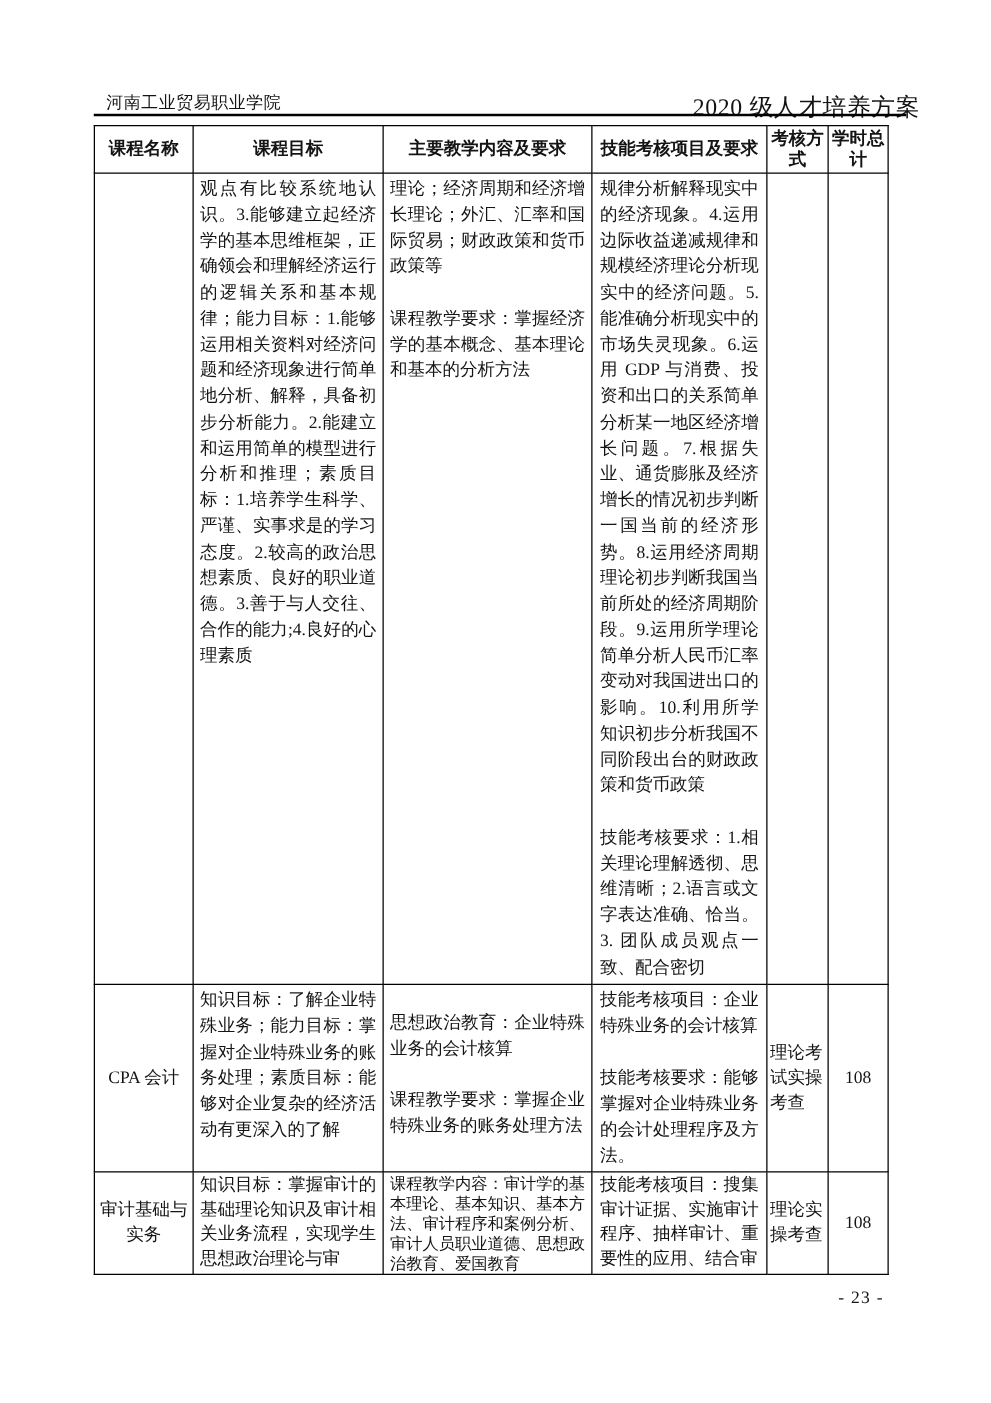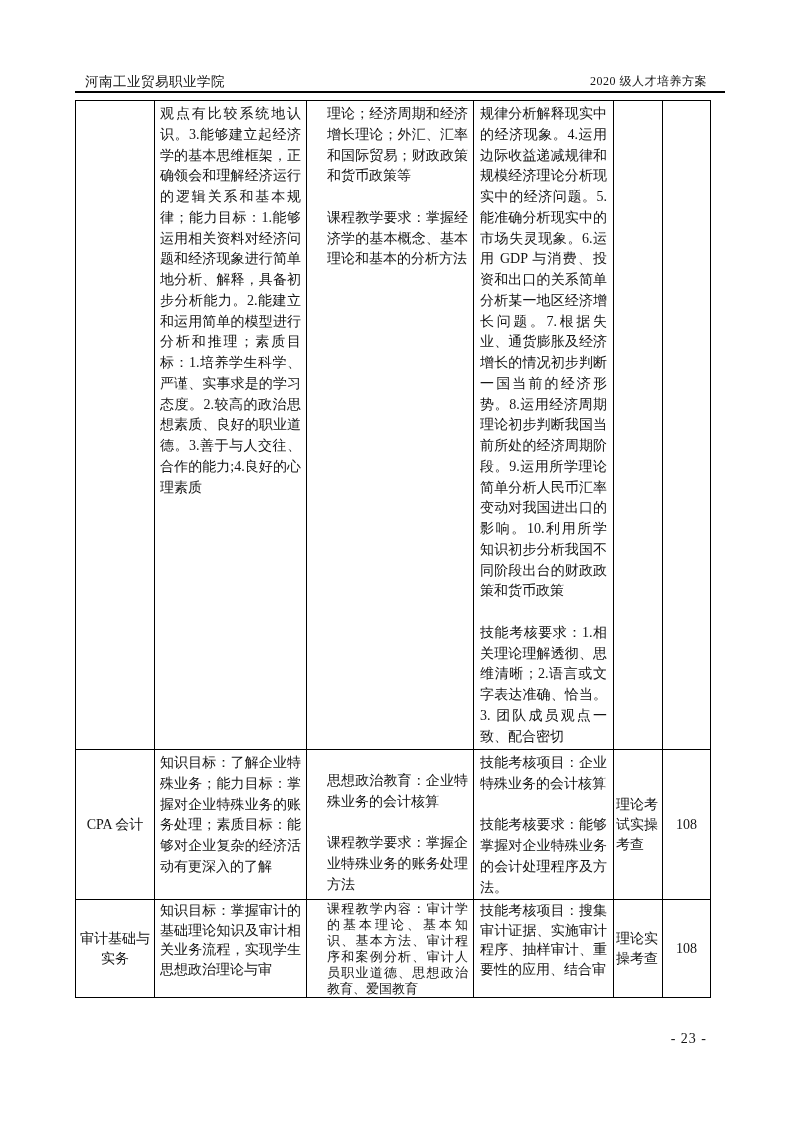--- a/index.html
+++ b/index.html
@@ -8,22 +8,22 @@
     background:#ffffff;color:#141414;
     position:relative;
     font-family:"Liberation Serif","DejaVu Serif",serif;
     overflow:hidden;
   }
   .doc-header-left{
     position:absolute;left:85px;top:73px;
     font-size:13.5px;letter-spacing:.5px;
   }
   .doc-header-right{
-    position:absolute;right:86px;top:73px;
-    font-size:12px;letter-spacing:.5px;
+    position:absolute;right:57px;top:73px;
+    font-size:19px;letter-spacing:.5px;
   }
   .header-rule{
     position:absolute;left:75px;top:91px;
     width:650px;height:2px;background:#000;
   }
   .course-table{
     position:absolute;left:75px;top:100px;
     border-collapse:collapse;table-layout:fixed;
     width:635px;
   }
@@ -41,21 +41,21 @@
   tr.hdr-row{height:38px;}
   tr.row-1{height:649px;}
   tr.row-2{height:150px;}
   tr.row-3{height:80px;}
   td.cell-text{
     font-size:14px;line-height:20.75px;
     text-align:justify;
     white-space:pre-line;
     padding:3px 5px 0 5px;
   }
-  td.cell-content{padding:3px 5px 0 20px;margin-top:12px;}
+  td.cell-content{padding:3px 5px 0 5px;margin-top:12px;}
   td.cell-assess{padding:3px 6px 0 6px;}
   tr.row-2 td.cell-content{padding-top:21px;}
   tr.row-3 td.cell-text{line-height:19.5px;padding-top:1px;}
   tr.row-3 td.cell-content{
     font-size:13px;line-height:16px;padding-top:1px;
   }
   td.cell-name{
     font-size:14px;line-height:20px;
     text-align:center;vertical-align:middle;
     padding:0 4px;
@@ -84,20 +84,28 @@
 <table class="course-table">
   <colgroup>
     <col style="width:79px">
     <col style="width:152px">
     <col style="width:167px">
     <col style="width:140px">
     <col style="width:49px">
     <col style="width:48px">
   </colgroup>
   <tbody>
+    <tr class="hdr-row">
+      <th>课程名称</th>
+      <th>课程目标</th>
+      <th>主要教学内容及要求</th>
+      <th>技能考核项目及要求</th>
+      <th>考核方式</th>
+      <th>学时总计</th>
+    </tr>
 
     <tr class="row-1">
       <td class="cell-name"></td>
       <td class="cell-text">观点有比较系统地认识。3.能够建立起经济学的基本思维框架，正确领会和理解经济运行的逻辑关系和基本规律；能力目标：1.能够运用相关资料对经济问题和经济现象进行简单地分析、解释，具备初步分析能力。2.能建立和运用简单的模型进行分析和推理；素质目标：1.培养学生科学、严谨、实事求是的学习态度。2.较高的政治思想素质、良好的职业道德。3.善于与人交往、合作的能力;4.良好的心理素质</td>
       <td class="cell-text cell-content">理论；经济周期和经济增长理论；外汇、汇率和国际贸易；财政政策和货币政策等
 
 课程教学要求：掌握经济学的基本概念、基本理论和基本的分析方法</td>
       <td class="cell-text cell-assess">规律分析解释现实中的经济现象。4.运用边际收益递减规律和规模经济理论分析现实中的经济问题。5.能准确分析现实中的市场失灵现象。6.运用 GDP 与消费、投资和出口的关系简单分析某一地区经济增长问题。7.根据失业、通货膨胀及经济增长的情况初步判断一国当前的经济形势。8.运用经济周期理论初步判断我国当前所处的经济周期阶段。9.运用所学理论简单分析人民币汇率变动对我国进出口的影响。10.利用所学知识初步分析我国不同阶段出台的财政政策和货币政策
 
 技能考核要求：1.相关理论理解透彻、思维清晰；2.语言或文字表达准确、恰当。3. 团队成员观点一致、配合密切</td>

